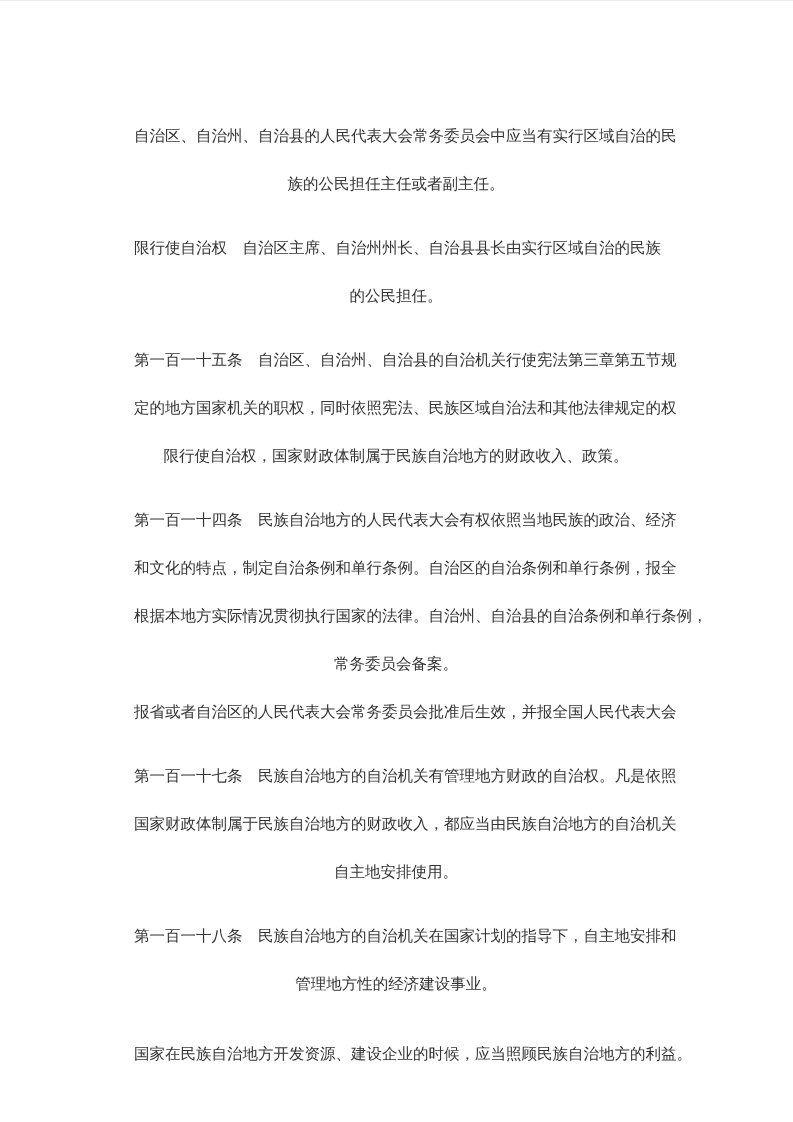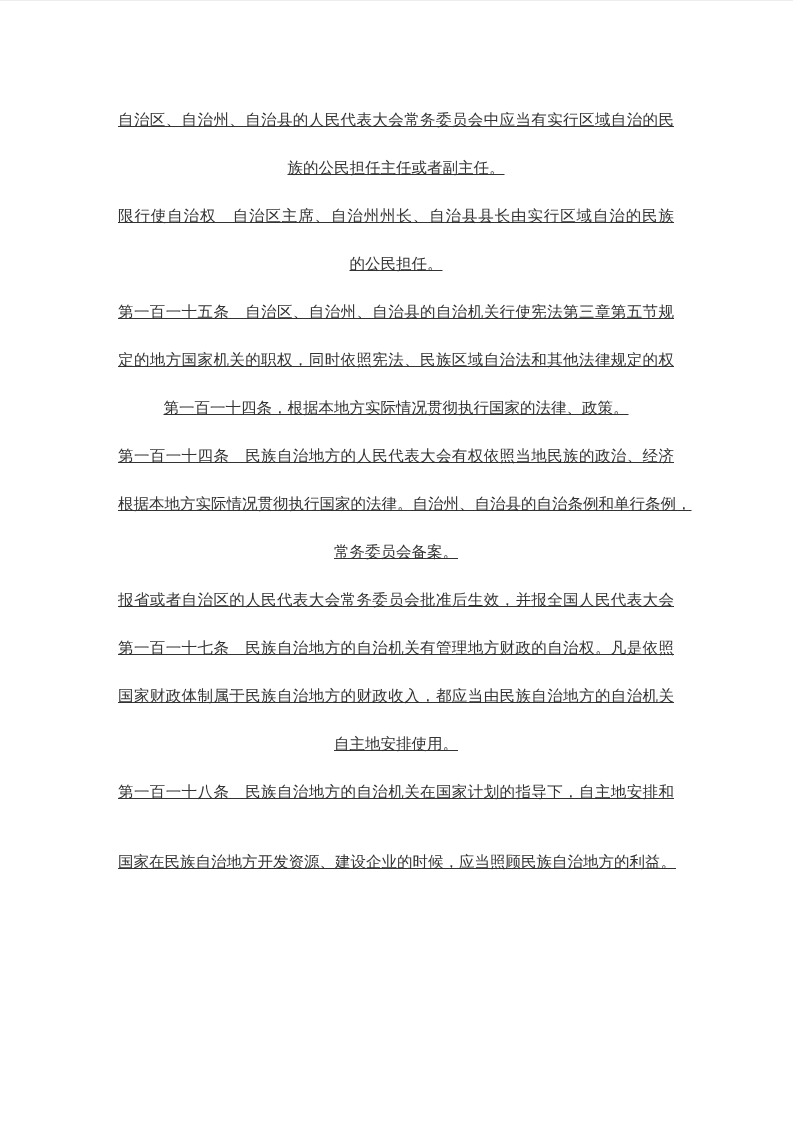--- a/index.html
+++ b/index.html
@@ -17,21 +17,21 @@
     overflow: hidden;
   }
   .content {
     position: absolute;
     left: 118px;
     top: 95px;
     width: 556px;
     font-family: "Liberation Sans", sans-serif;
     color: #333333;
   }
-  .para { margin: 0; text-decoration: underline; }
+  .para { margin: 16px; }
   .para.gap-before { margin-top: 22px; }
   .line {
     height: 48px;
     line-height: 48px;
     font-size: 15.5px;
     white-space: nowrap;
     text-align: center;
   }
   .line.fill {
     text-align: justify;
@@ -50,38 +50,40 @@
     </div>
 
     <div class="para">
       <div class="line fill">限行使自治权　自治区主席、自治州州长、自治县县长由实行区域自治的民族</div>
       <div class="line">的公民担任。</div>
     </div>
 
     <div class="para">
       <div class="line fill">第一百一十五条　自治区、自治州、自治县的自治机关行使宪法第三章第五节规</div>
       <div class="line fill">定的地方国家机关的职权，同时依照宪法、民族区域自治法和其他法律规定的权</div>
-      <div class="line">第一百一十四条，根据本地方实际情况贯彻执行国家的法律、政策。</div>
+      <div class="line">限行使自治权，国家财政体制属于民族自治地方的财政收入、政策。</div>
     </div>
 
     <div class="para">
       <div class="line fill">第一百一十四条　民族自治地方的人民代表大会有权依照当地民族的政治、经济</div>
+      <div class="line fill">和文化的特点，制定自治条例和单行条例。自治区的自治条例和单行条例，报全</div>
       <div class="line fill">根据本地方实际情况贯彻执行国家的法律。自治州、自治县的自治条例和单行条例，</div>
       <div class="line">常务委员会备案。</div>
       <div class="line fill">报省或者自治区的人民代表大会常务委员会批准后生效，并报全国人民代表大会</div>
     </div>
 
     <div class="para">
       <div class="line fill">第一百一十七条　民族自治地方的自治机关有管理地方财政的自治权。凡是依照</div>
       <div class="line fill">国家财政体制属于民族自治地方的财政收入，都应当由民族自治地方的自治机关</div>
       <div class="line">自主地安排使用。</div>
     </div>
 
     <div class="para">
       <div class="line fill">第一百一十八条　民族自治地方的自治机关在国家计划的指导下，自主地安排和</div>
+      <div class="line">管理地方性的经济建设事业。</div>
     </div>
 
     <div class="para gap-before">
       <div class="line fill">国家在民族自治地方开发资源、建设企业的时候，应当照顾民族自治地方的利益。</div>
     </div>
 
   </div>
 </div>
 
 </body></html>

